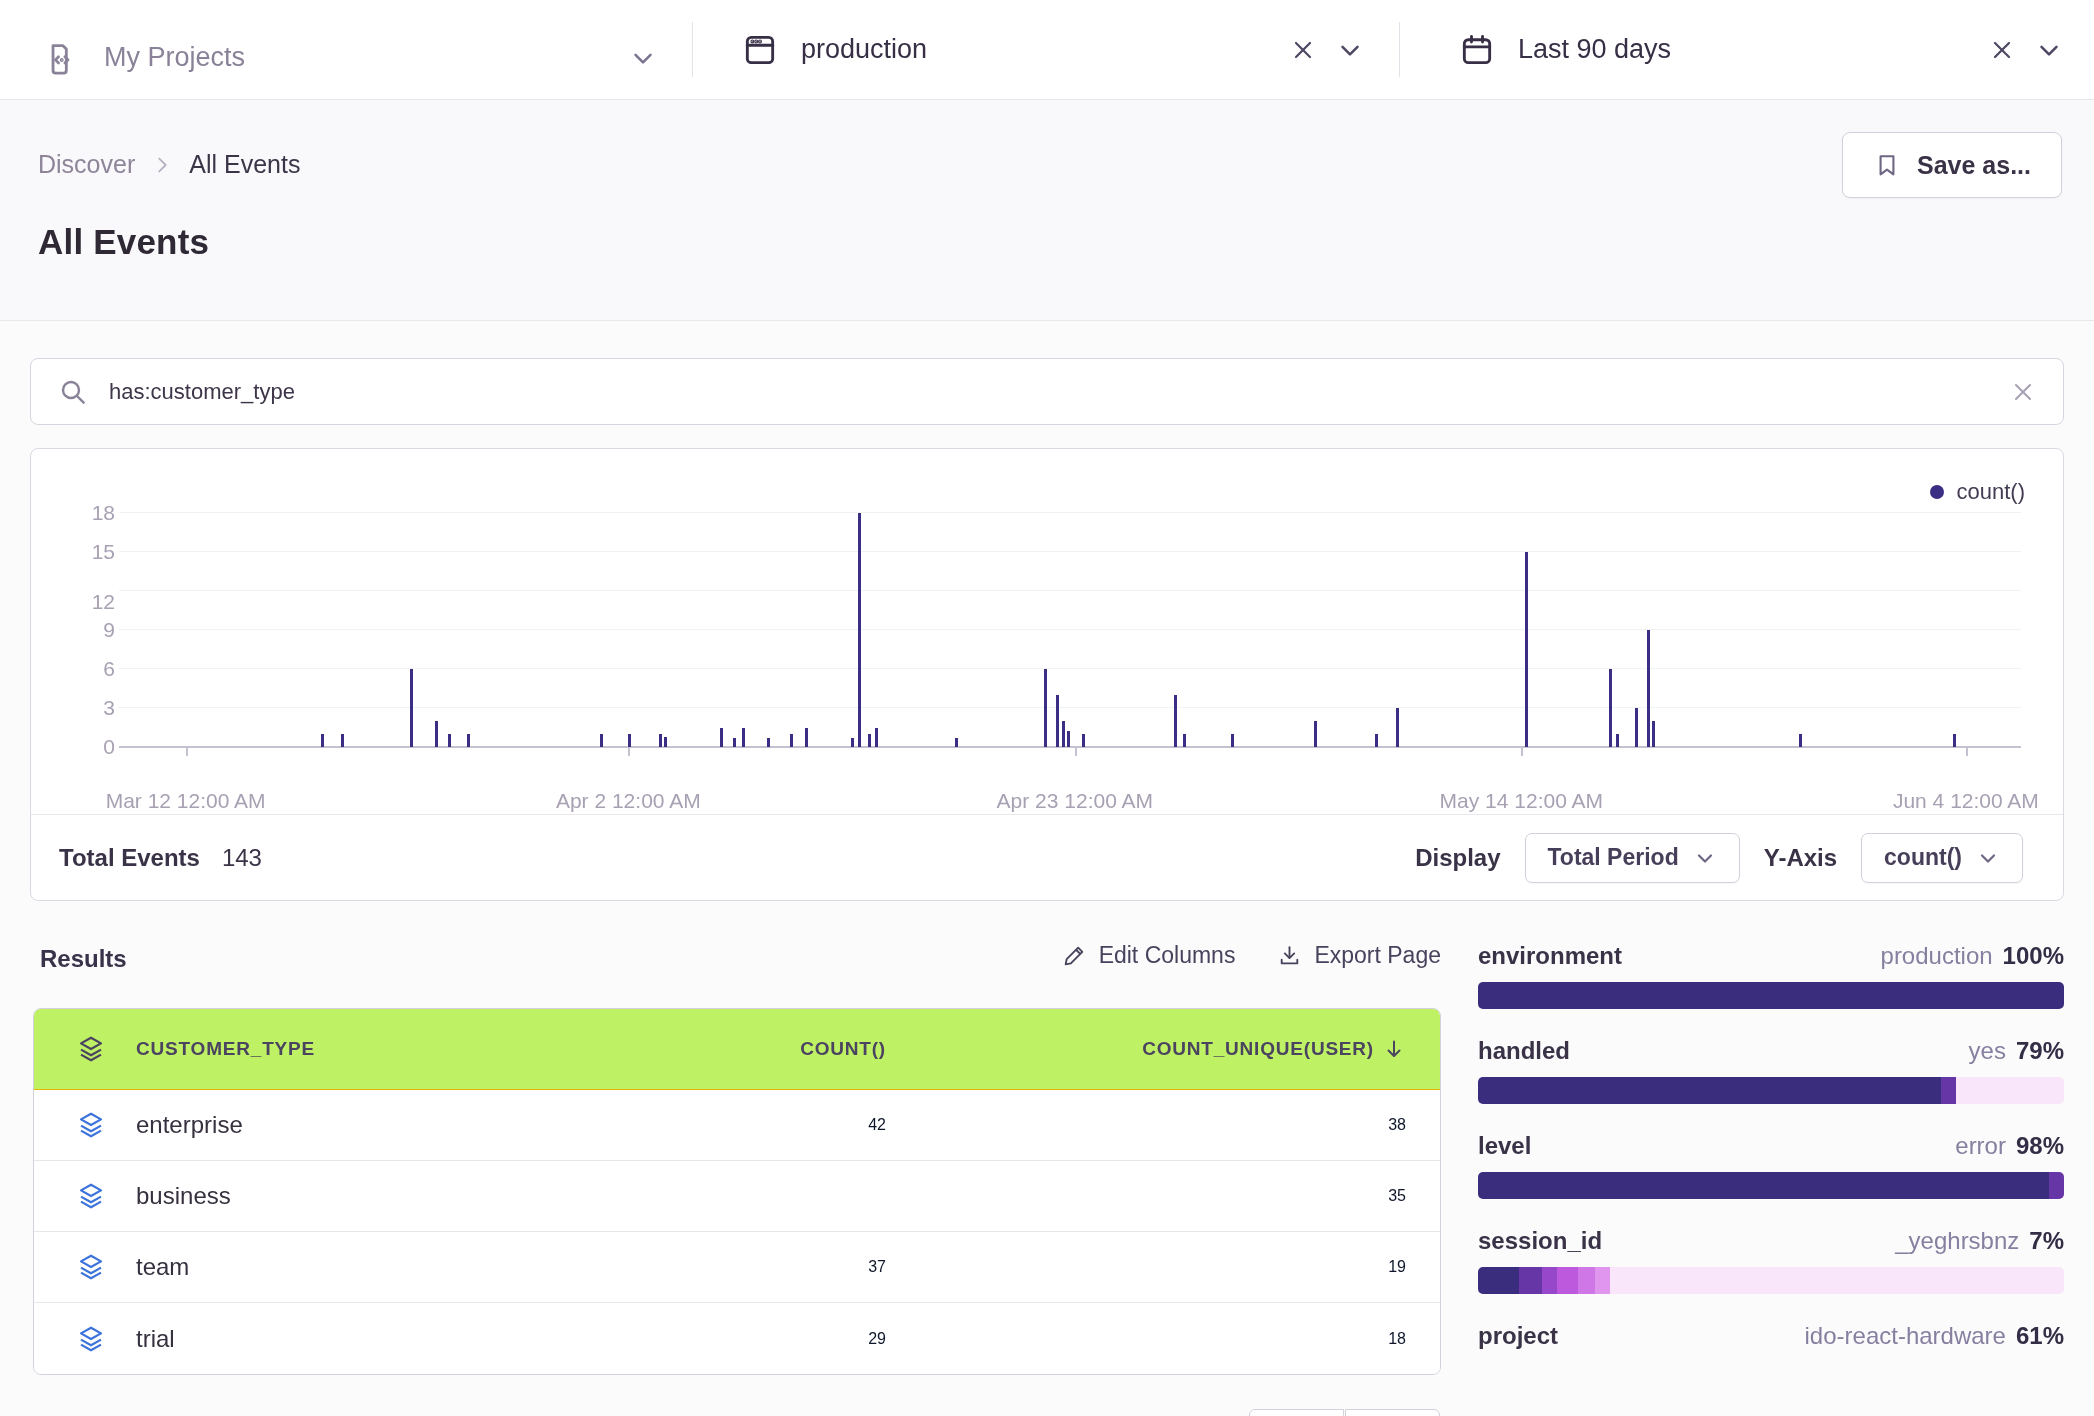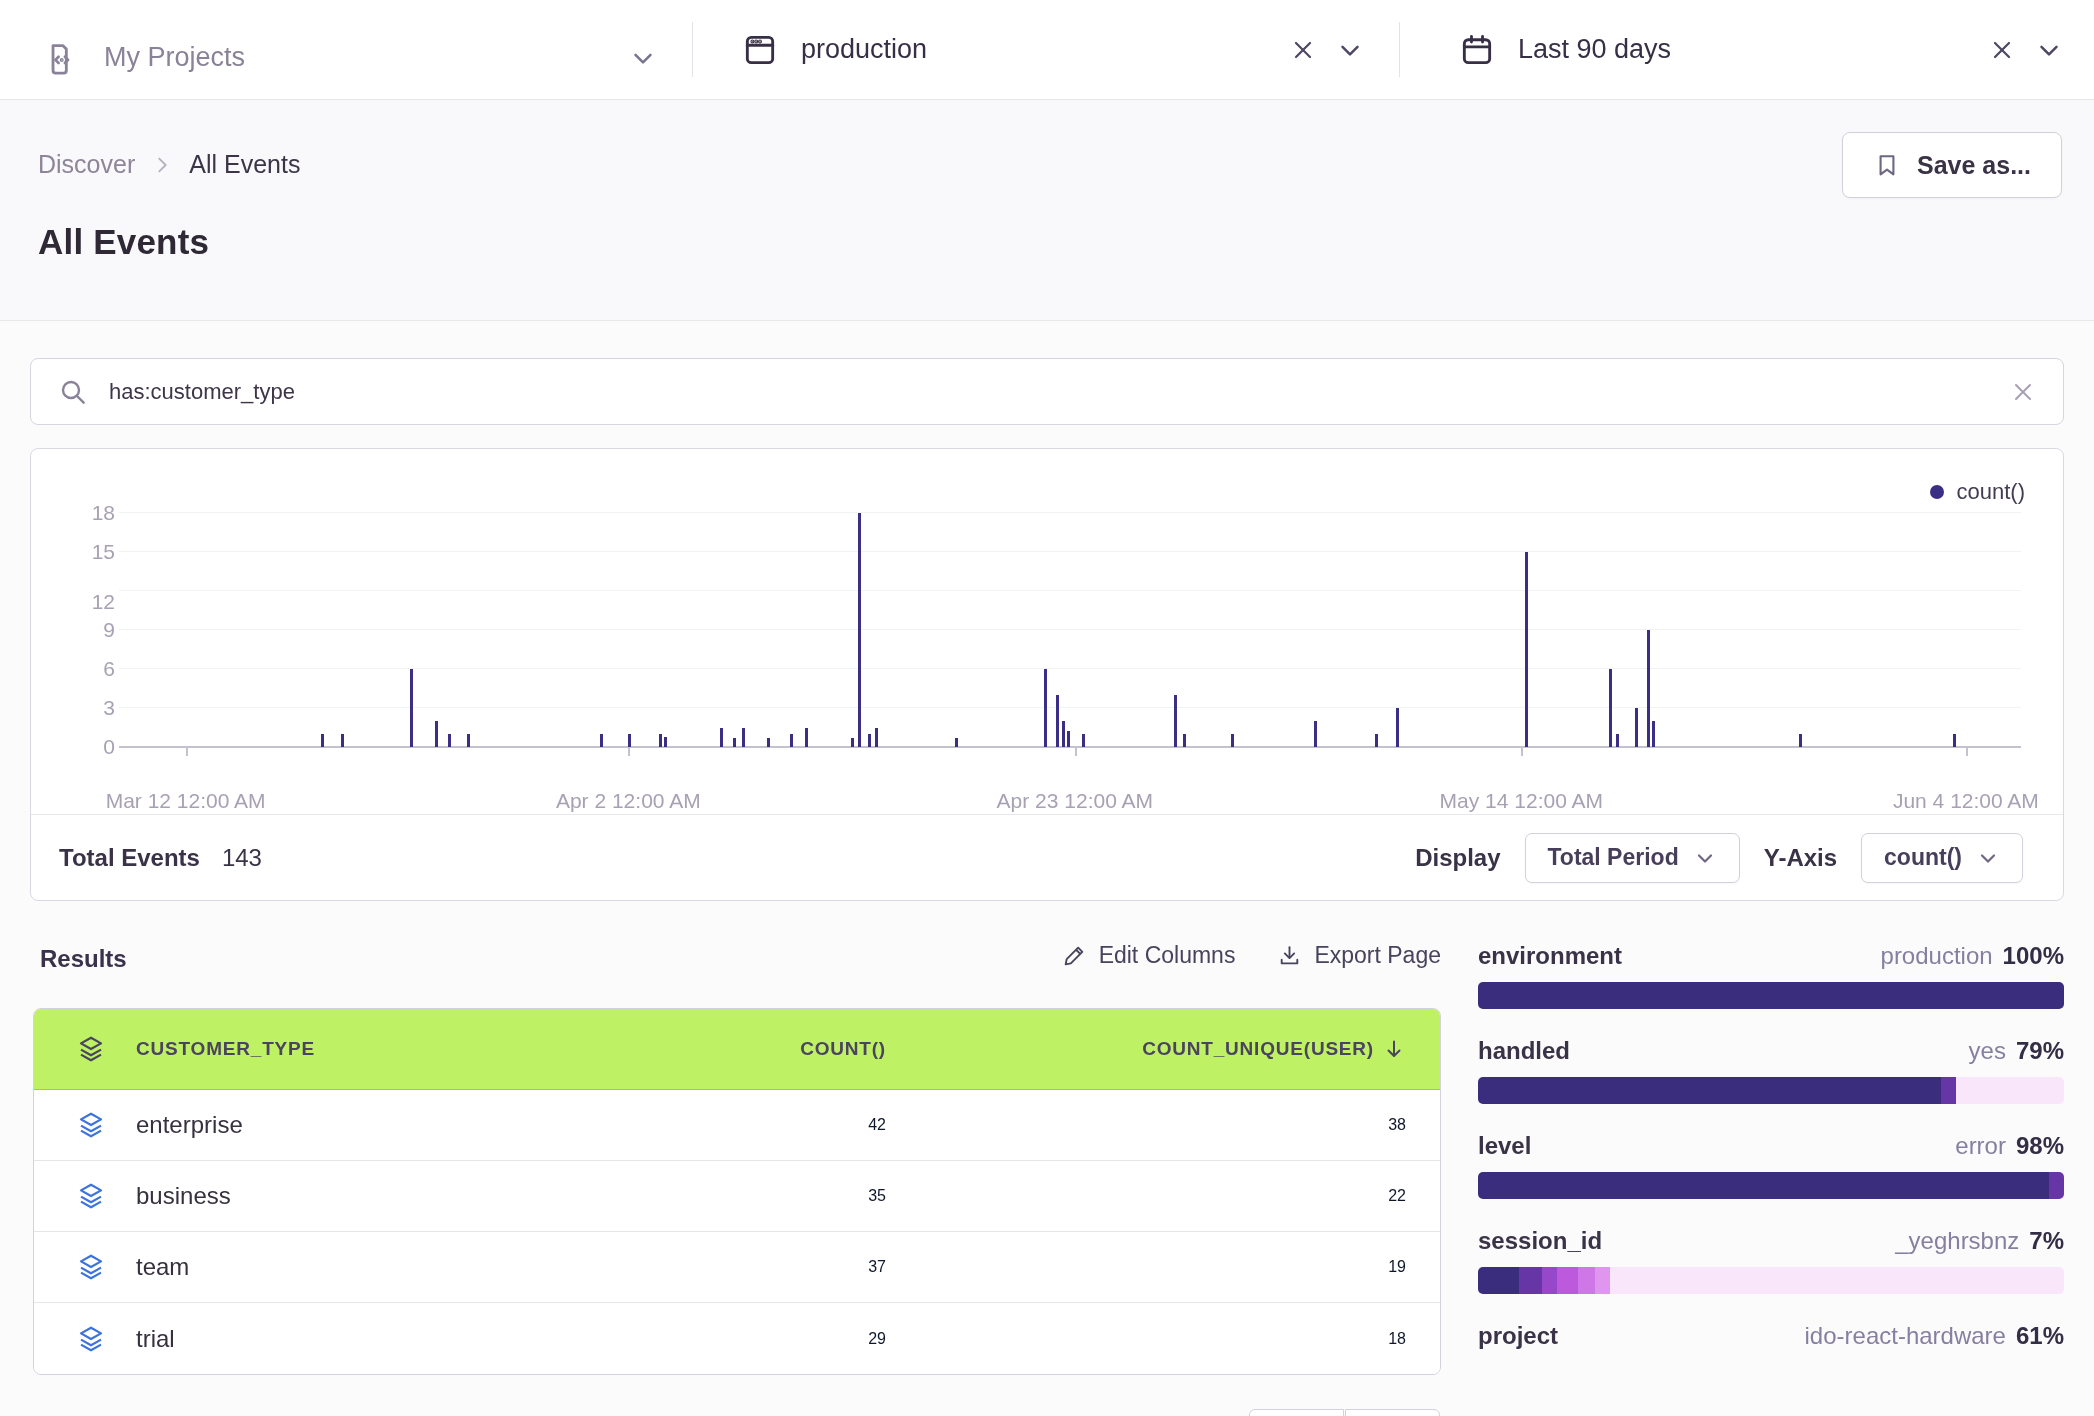--- a/index.html
+++ b/index.html
@@ -368,23 +368,20 @@
           <span>
             <svg width="30" height="30" viewBox="0 0 24 24" fill="none" stroke="#3D74DB" stroke-width="1.8" stroke-linejoin="round">
               <path d="M12 3 L20 7.5 L12 12 L4 7.5 Z"></path>
               <polyline points="4 12.5 12 17 20 12.5"></polyline>
               <polyline points="4 16.5 12 21 20 16.5"></polyline>
             </svg>
           </span>
           <span class="cell-name">business</span>
         </div>
         <div class="cell-num2"><span class="cell-link">35</span></div>
-        <div class="cell-num3">
-          <span class="cell-link">22</span>
-        </div>
       </div>
       <div class="trow">
         <div class="cell-main">
           <span>
             <svg width="30" height="30" viewBox="0 0 24 24" fill="none" stroke="#3D74DB" stroke-width="1.8" stroke-linejoin="round">
               <path d="M12 3 L20 7.5 L12 12 L4 7.5 Z"></path>
               <polyline points="4 12.5 12 17 20 12.5"></polyline>
               <polyline points="4 16.5 12 21 20 16.5"></polyline>
             </svg>
           </span>

